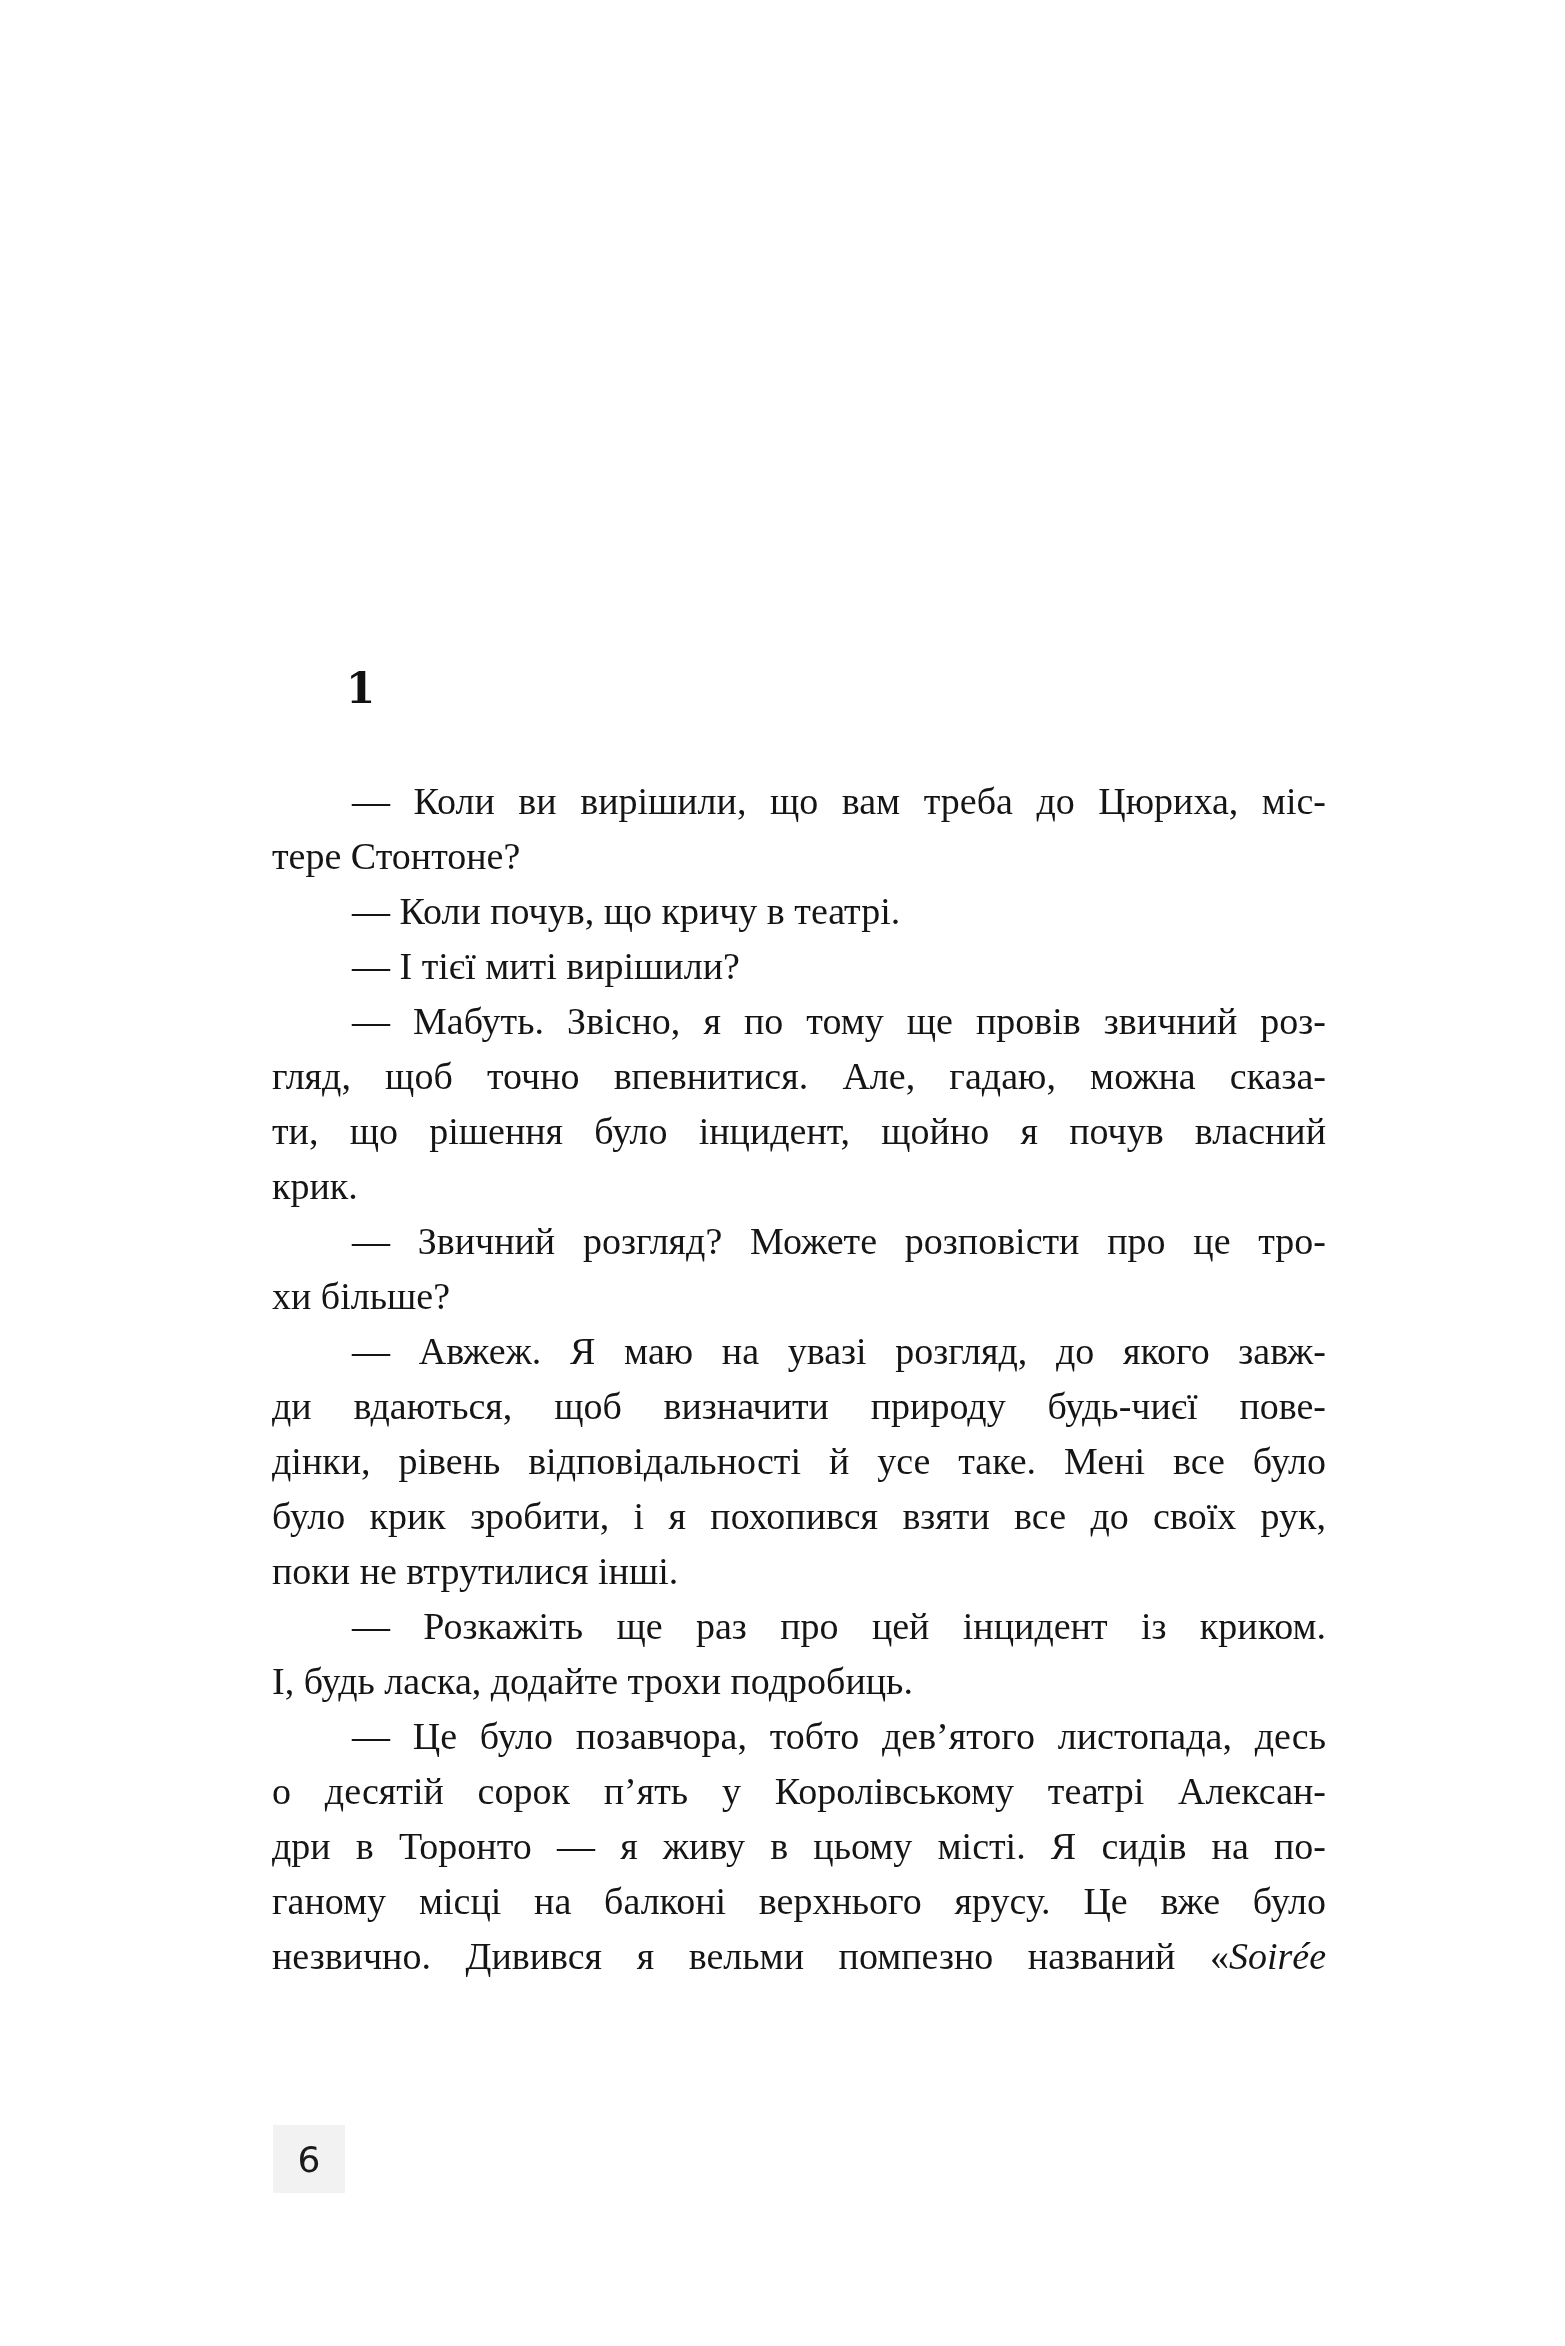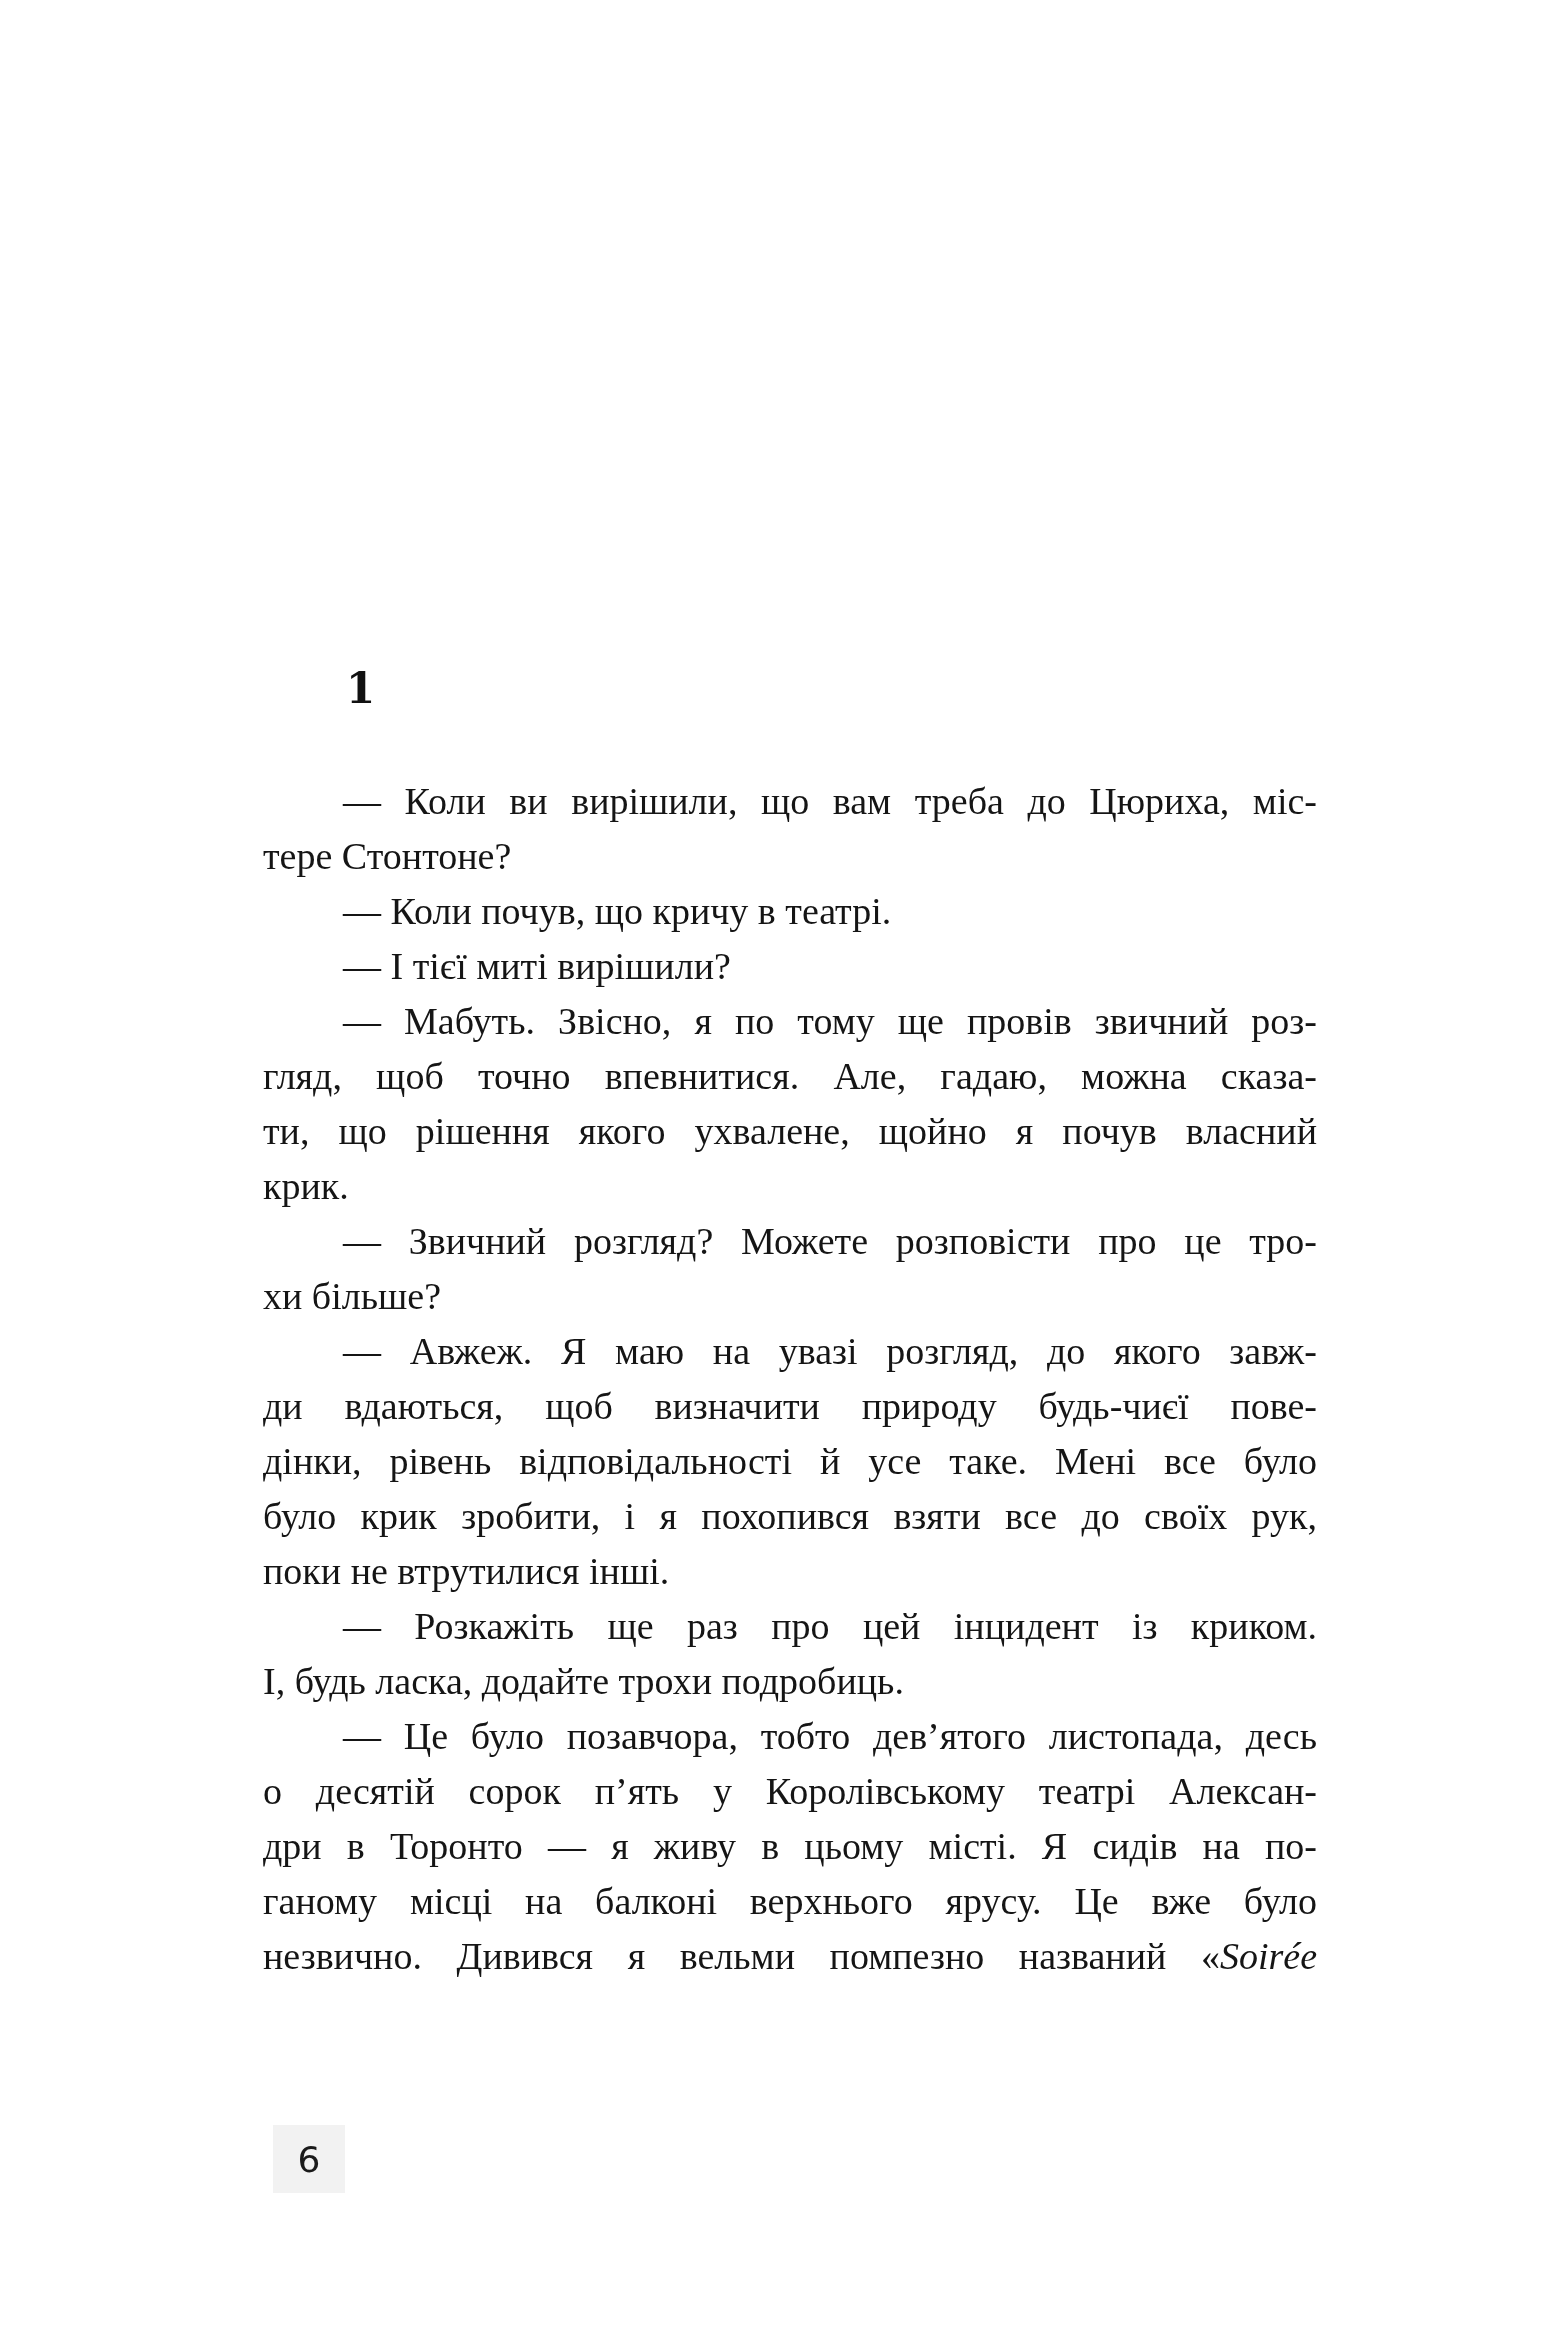--- a/index.html
+++ b/index.html
@@ -21,21 +21,21 @@
     left: 346px;
     top: 668px;
     font-family: "DejaVu Serif", serif;
     font-weight: 700;
     font-size: 42px;
     line-height: 1;
     color: #111111;
   }
   .text-block {
     position: absolute;
-    left: 263px;
+    left: 272px;
     top: 774px;
     width: 1054px;
     font-size: 38px;
     line-height: 55px;
     color: #151515;
   }
   .para { margin: 0; padding: 0; }
   .line {
     text-align: justify;
     text-align-last: justify;
@@ -78,21 +78,21 @@
       </div>
       <div class="para">
         <div class="line first last">— Коли почув, що кричу в театрі.</div>
       </div>
       <div class="para">
         <div class="line first last">— І тієї миті вирішили?</div>
       </div>
       <div class="para">
         <div class="line first">— Мабуть. Звісно, я по тому ще провів звичний роз-</div>
         <div class="line">гляд, щоб точно впевнитися. Але, гадаю, можна сказа-</div>
-        <div class="line">ти, що рішення якого ухвалене, щойно я почув власний</div>
+        <div class="line">ти, що рішення було інцидент, щойно я почув власний</div>
         <div class="line last">крик.</div>
       </div>
       <div class="para">
         <div class="line first">— Звичний розгляд? Можете розповісти про це тро-</div>
         <div class="line last">хи більше?</div>
       </div>
       <div class="para">
         <div class="line first">— Авжеж. Я маю на увазі розгляд, до якого завж-</div>
         <div class="line">ди вдаються, щоб визначити природу будь-чиєї пове-</div>
         <div class="line">дінки, рівень відповідальності й усе таке. Мені все було</div>

